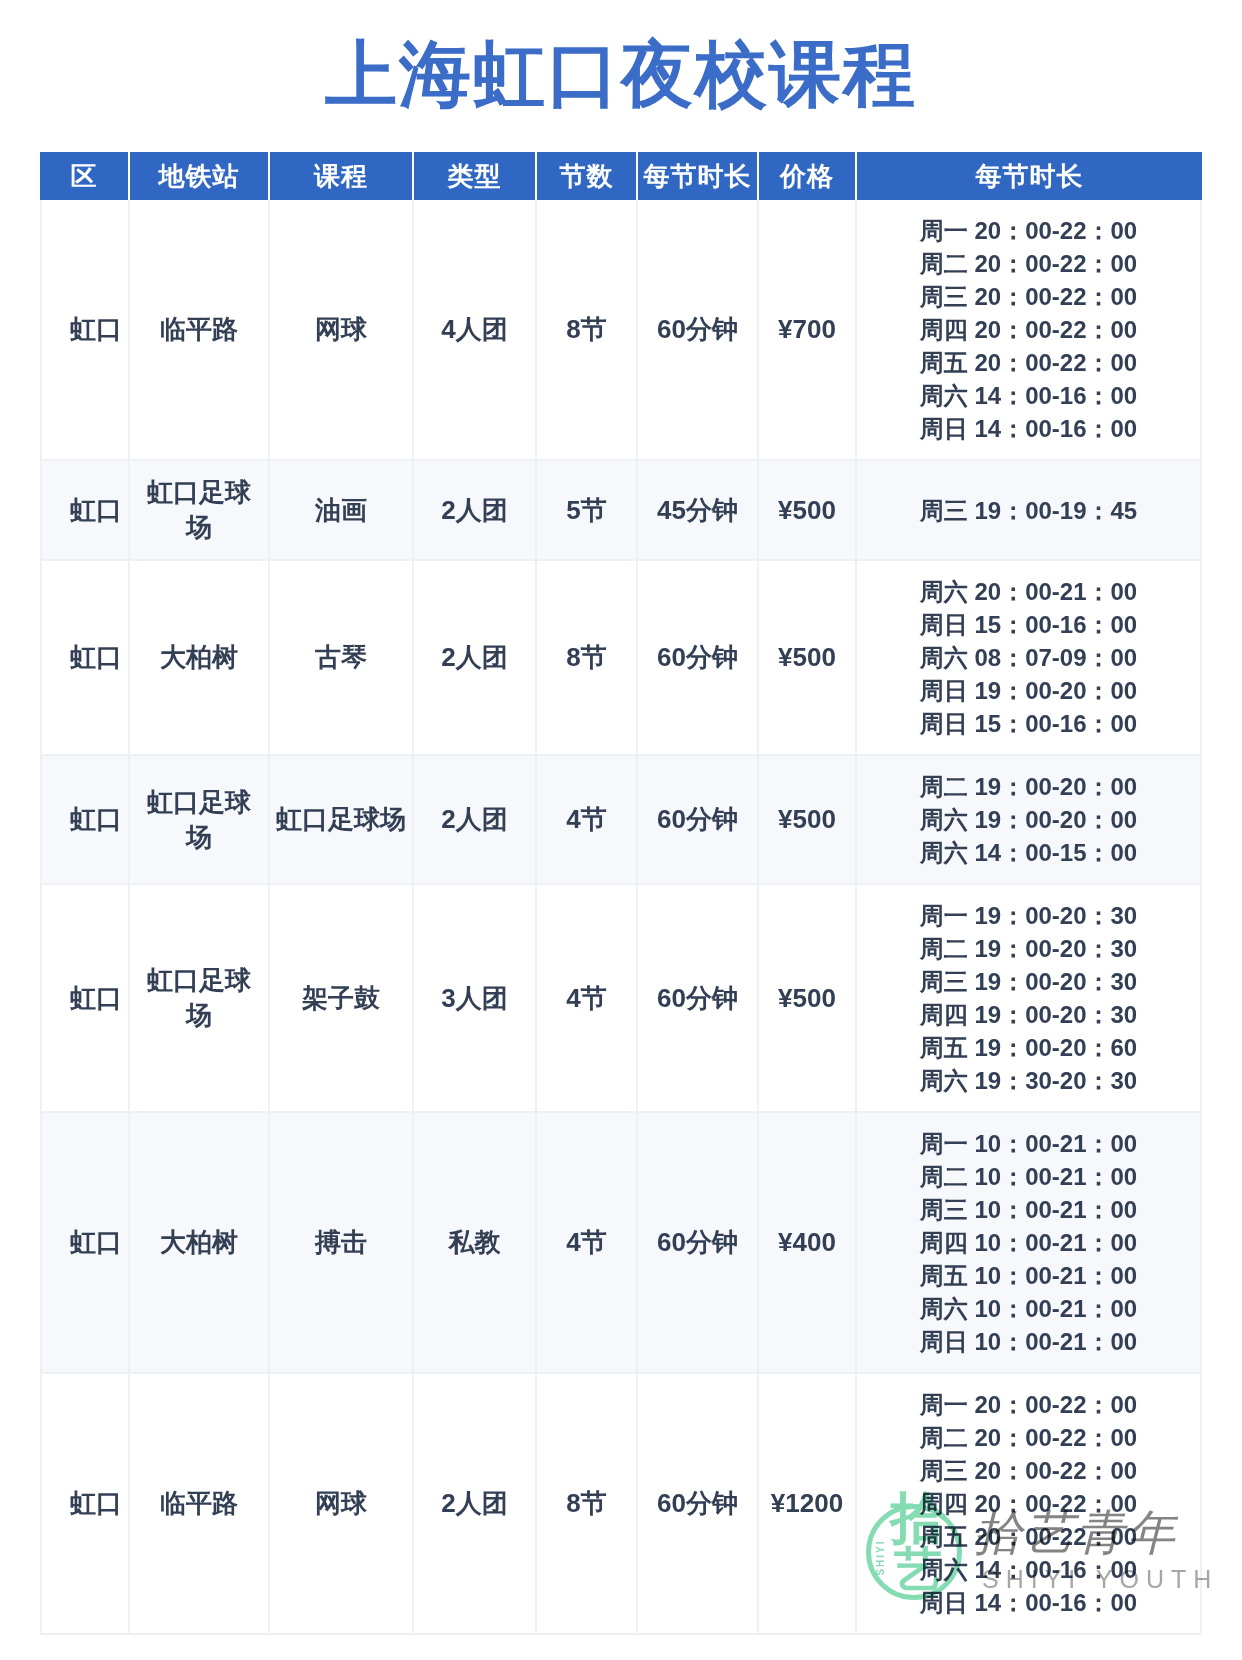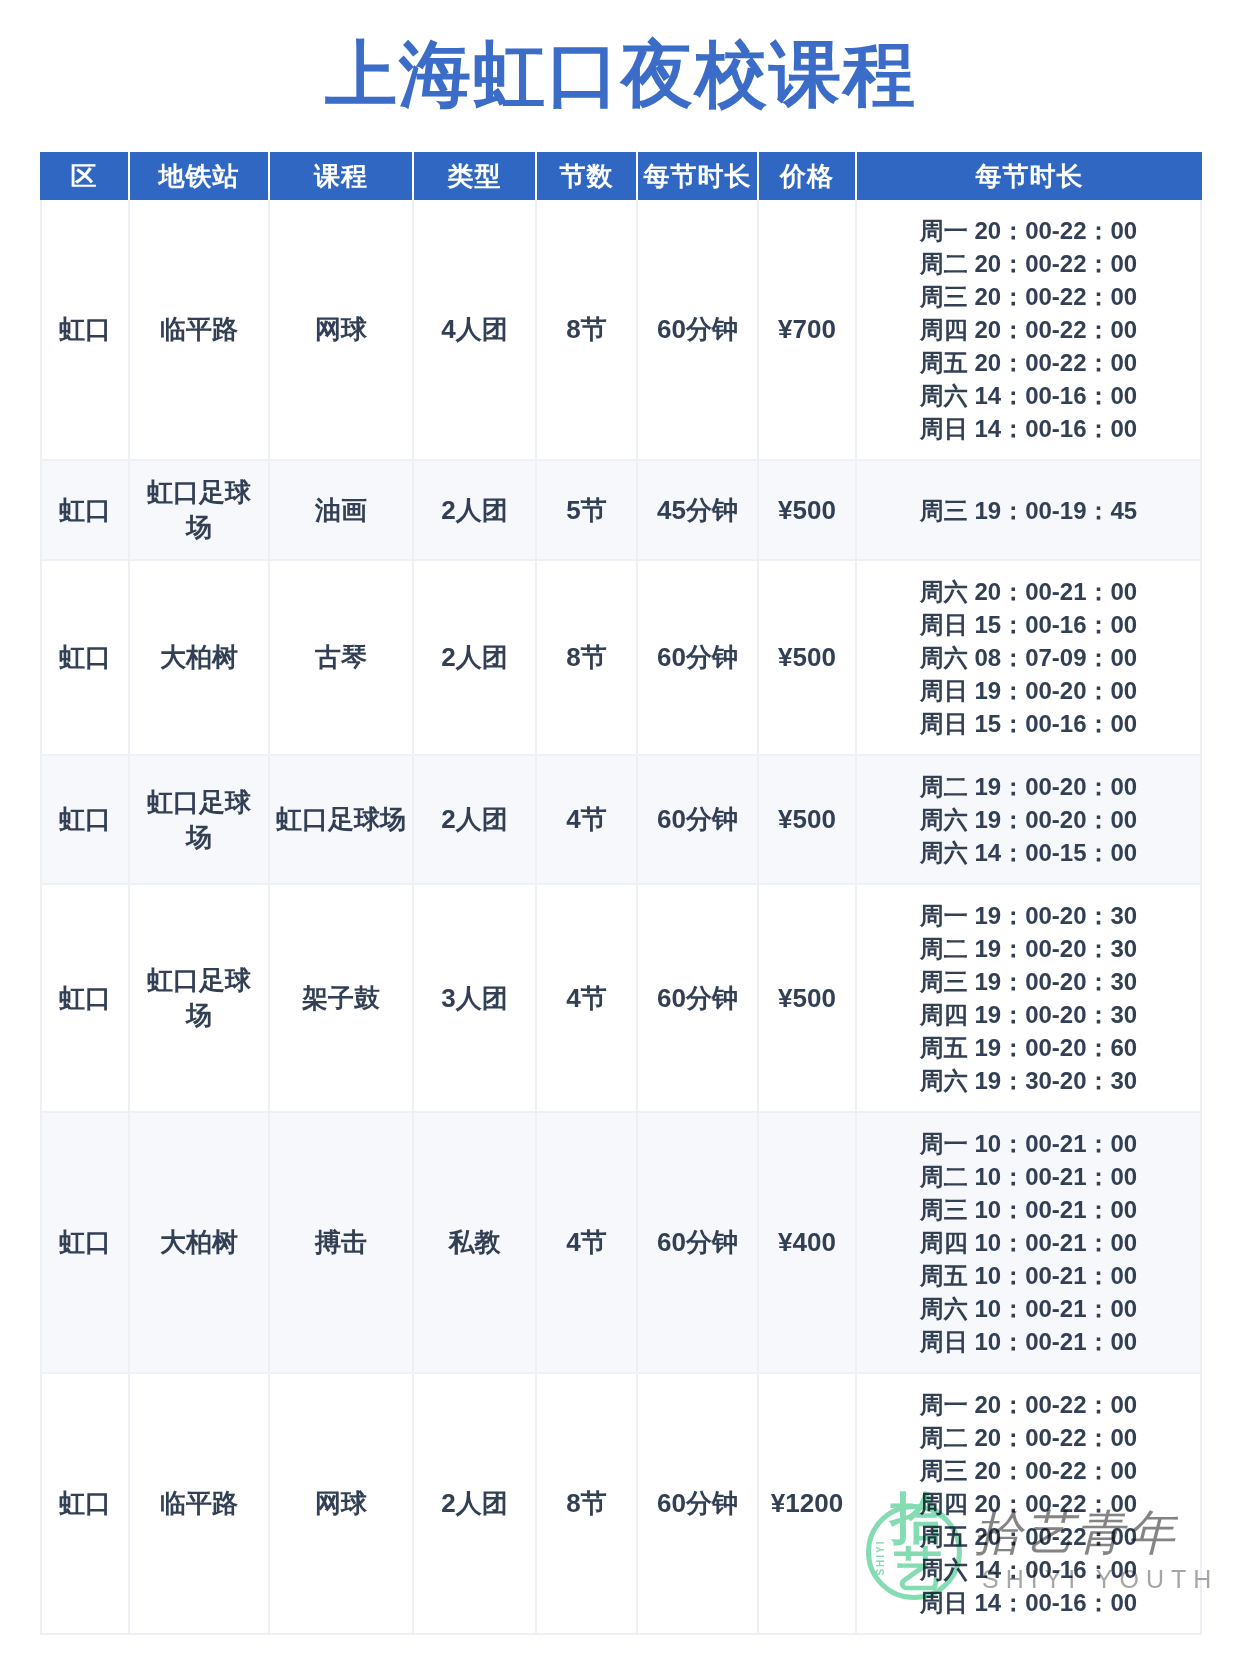--- a/index.html
+++ b/index.html
@@ -51,21 +51,21 @@
 
   td {
     font-size: 26px; font-weight: bold;
     color: #333F54;
     text-align: center; vertical-align: middle;
     padding: 14px 6px;
     border-right: 2px solid #EDF0F4;
     border-bottom: 2px solid #EDF0F4;
     background-clip: padding-box;
   }
-  td:first-child { border-left: 2px solid #EDF0F4; }
+  td:first-child { border-left: 2px solid #EDF0F4; text-align: right; }
   tbody tr:nth-child(even) td { background-color: #F7F8FB; }
 
   td.schedule-cell { font-size: 24px; padding: 14px 4px; }
   .schedule-line { line-height: 33px; white-space: nowrap; }
 
   
   .watermark {
     position: absolute; left: 866px; top: 1468px;
     width: 320px; height: 140px;
     mix-blend-mode: multiply;

